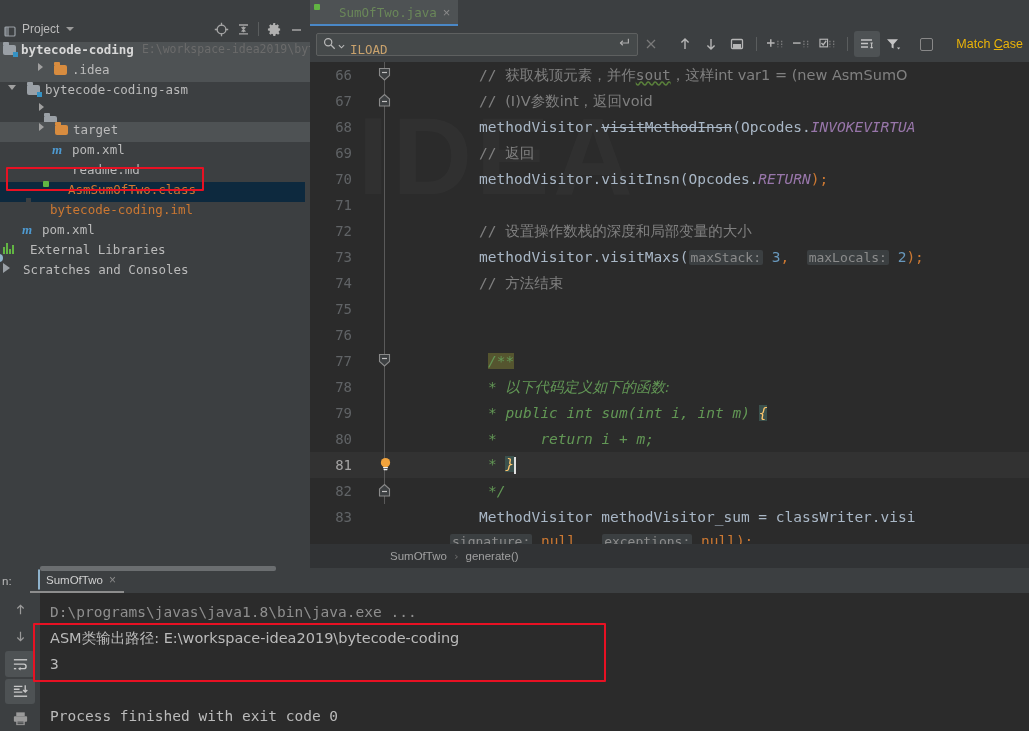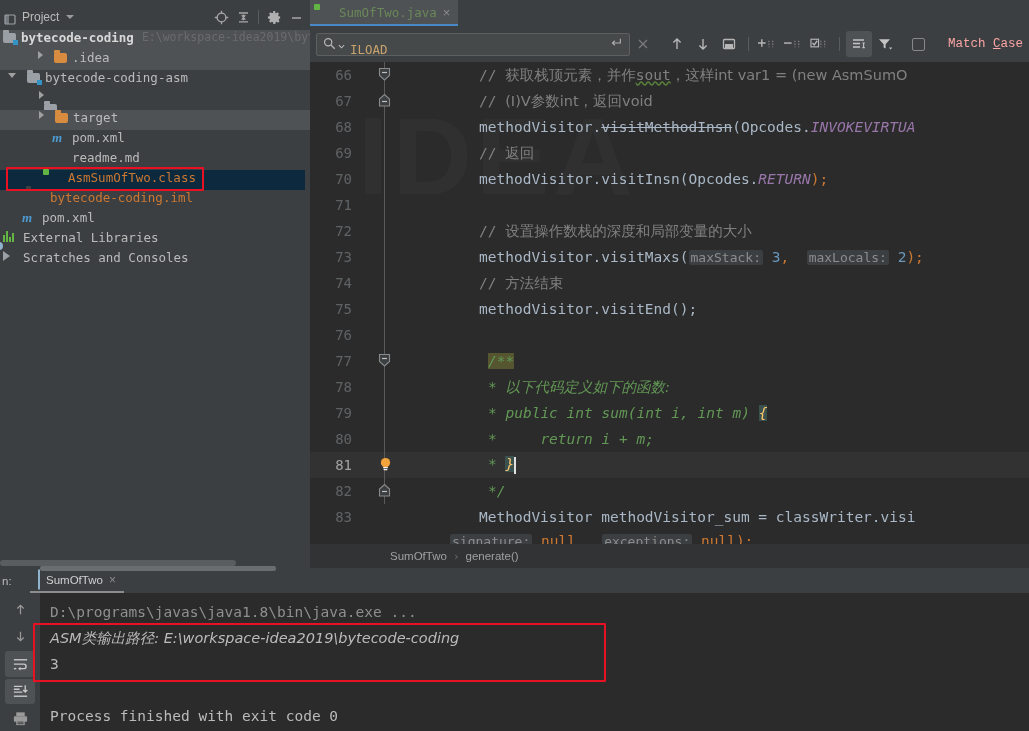--- a/index.html
+++ b/index.html
@@ -1,21 +1,21 @@
 <!DOCTYPE html>
 <html><head>
 <meta charset="utf-8">
 <style>
   * { box-sizing: border-box; margin:0; padding:0; }
   html,body { width:1029px; height:731px; overflow:hidden; background:#3c3f41;
     font-family:"DejaVu Sans Mono","Liberation Mono",monospace; }
   #app { position:relative; width:1029px; height:731px; background:#3c3f41; }
 
   
-  #project-panel { position:absolute; left:0; top:4px; width:310px; height:568px; background:#3c3f41; }
+  #project-panel { position:absolute; left:0; top:16px; width:310px; height:568px; background:#3c3f41; }
   #project-header { height:26px; display:flex; align-items:center; background:#3c3f41; padding-left:4px; }
   .ph-icon { width:13px; height:13px; display:inline-block; position:relative; }
   #ph-title { color:#bbbbbb; font-size:12px; font-family:"Liberation Sans",sans-serif; margin-left:5px; }
   .caret-dn { width:0;height:0;border-left:4px solid transparent;border-right:4px solid transparent;
     border-top:4px solid #9a9a9a; margin-left:7px; }
   #ph-tools { margin-left:auto; display:flex; align-items:center; gap:0px; padding-right:3px; }
   .tool-btn { width:22px;height:22px;display:flex;align-items:center;justify-content:center;cursor:pointer; }
   .sep-v { width:1px; height:14px; background:#5a5d5e; margin:0 4px; }
 
   #tree { position:absolute; top:26px; left:0; right:0; bottom:10px; overflow:hidden;
@@ -67,21 +67,21 @@
   .xclose { color:#8b8b8b; font-size:13px; font-family:"Liberation Sans",sans-serif; cursor:pointer; }
 
   #findbar { position:absolute; left:0; top:26px; right:0; height:36px; background:#3c3f41;
     display:flex; align-items:center; padding:0 6px; }
   #find-field { width:370px; height:23px; background:#45494a; border:1px solid #5e6060; border-radius:2px;
     display:flex; align-items:center; padding:0 6px; gap:5px; }
   #find-value { color:#c9a26d; font-size:12.5px; font-family:"DejaVu Sans Mono",monospace; flex:1;margin-top:10px; }
   #fb-tools { display:flex; align-items:center; }
   .fb-ico { width:26px; height:26px; display:flex; align-items:center; justify-content:center; cursor:pointer; }
   #matchcase-box { width:13px;height:13px;border:1px solid #888; background:#3c3f41; border-radius:2px; cursor:pointer; }
-  #matchcase-label { color:#fca5a5; font-size:12.5px; font-family:Liberation Mono, monospace; margin-left:23px; white-space:nowrap; }
+  #matchcase-label { color:#eab308; font-size:12.5px; font-family:Liberation Sans, sans-serif; margin-left:23px; white-space:nowrap; }
   #matchcase-label u { text-decoration:underline; }
 
   #code-wrap { position:absolute; left:0; top:62px; right:0; bottom:24px; overflow:hidden; background:#2b2b2b; }
   #watermark { position:absolute; left:40px; top:30px; font-size:110px; color:#ffffff;
     opacity:0.022; font-family:"Liberation Sans",sans-serif; font-weight:bold; letter-spacing:4px; pointer-events:none; white-space:nowrap;margin-left:8px; }
   .crow { position:relative; height:26px; display:flex; align-items:center; }
   .crow.cur { background:#323232; }
   .lnum { width:50px; text-align:right; color:#606366; font-size:14px; padding-right:8px; flex:0 0 auto;
     font-family:"DejaVu Sans Mono",monospace; }
   .crow.cur .lnum { color:#a4a3a3; }
@@ -120,21 +120,21 @@
 
   #run-gutter { position:absolute; left:0; top:25px; bottom:0; width:40px; background:#3c3f41;
     display:flex; flex-direction:column; align-items:center; padding-top:4px; gap:2px; }
   .rg-btn { width:30px;height:26px;display:flex;align-items:center;justify-content:center;cursor:pointer;border-radius:3px; }
   .rg-btn.on { background:#4e5254; }
 
   #console { position:absolute; left:40px; top:25px; right:0; bottom:0; background:#2b2b2b; padding:6px 0 0 10px; }
   .cline { font-family:"DejaVu Sans Mono",monospace; font-size:14.5px; height:26px; display:flex; align-items:center; white-space:pre; }
   .c-dim { color:#8f8f8f; }
   .c-out { color:#bbbbbb; }
-  .c-cn { font-family:"DejaVu Sans","Liberation Sans",sans-serif;font-style:italic; }
+  .c-cn { font-family:"DejaVu Sans","Liberation Sans",sans-serif; }
   #console-hl { position:absolute; left:0; top:0; width:236px; height:5px; background:#6b6e70; border-radius:2px; }
 
   
   .redbox { position:absolute; border:2px solid #e81123; pointer-events:none; border-radius:1px; }
 </style>
 </head>
 <body>
 
 <div id="app">
 
@@ -229,21 +229,21 @@
       <div class="trow" style="padding-left:30px;">
         <span class="ico"><span class="imlico"></span></span>
         <span class="tlabel salmon" style="margin-left:6px;">bytecode-coding.iml</span>
       </div>
 
       <div class="trow" style="padding-left:22px;">
         <span class="ico"><span class="mvn">m</span></span>
         <span class="tlabel" style="margin-left:6px;">pom.xml</span>
       </div>
 
-      <div class="trow" style="padding-left:3px;">
+      <div class="trow" style="padding-left:3px;gap:7px;">
         <span class="ico">
           <span class="libico">
               <i style="height:7px"></i>
               <i style="height:11px"></i>
               <i style="height:5px"></i>
               <i style="height:9px"></i>
             </span>
         </span>
         <span class="tlabel" style="margin-left:6px;">External Libraries</span>
       </div>
@@ -435,21 +435,20 @@
             <span class="vline"></span>
           </span>
         <span class="ctext"><span class="cmt">// </span><span class="cmt cmt-cn">方法结束</span></span>
       </div>
 
       <div class="crow">
         <span class="lnum">75</span>
         <span class="gut">
             <span class="vline"></span>
           </span>
-        <span class="ctext"><span>methodVisitor.visitEnd();</span></span>
       </div>
 
       <div class="crow">
         <span class="lnum">76</span>
         <span class="gut">
             <span class="vline"></span>
           </span>
         <span class="ctext"></span>
       </div>
 

